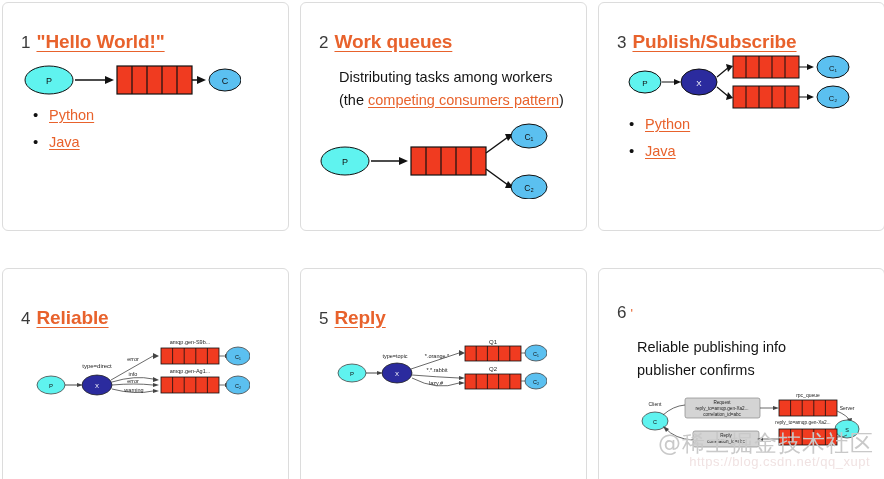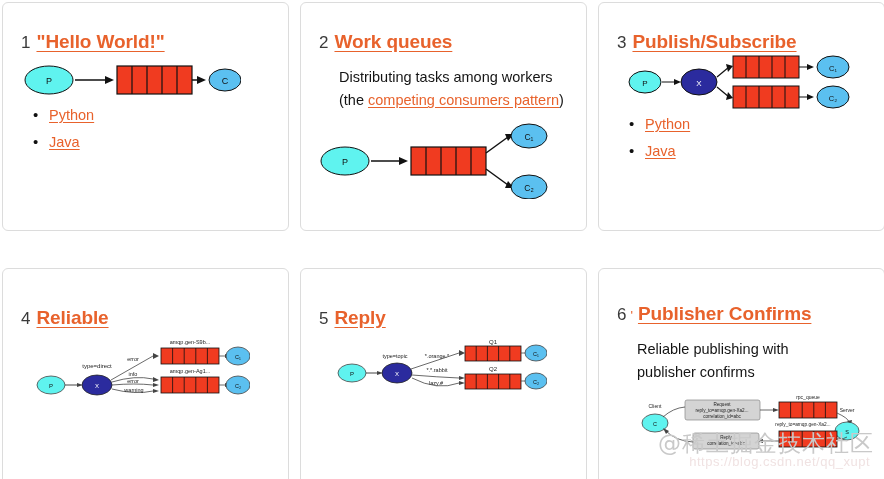--- a/index.html
+++ b/index.html
@@ -336,23 +336,22 @@
         </svg>
       </div>
     </div>
   </div>
 
   <div class="card">
     <div class="card-inner" style="padding-top:34px">
       <div class="title-row">
         <span class="tnum">6</span>
         <span class="tmark">'</span>
-        <a class="tlink" href="#">Publisher Confirms</a>
-      </div>
-      <div class="desc" style="max-width:200px">Reliable publishing with publisher confirms</div>
+      </div>
+      <div class="desc" style="max-width:200px">Reliable publishing info publisher confirms</div>
       <div class="diagram" style="margin-top:6px;margin-left:16px">
         <svg width="228" height="66" viewBox="0 0 228 66">
           <text x="22" y="17" font-size="5" text-anchor="middle" font-family="Liberation Sans, sans-serif" fill="#222">Client</text>
           <ellipse cx="22" cy="32" rx="13" ry="9" fill="#5ff3ef" stroke="#444" stroke-width="0.8"></ellipse>
           <text x="22" y="35" font-size="5.5" text-anchor="middle" font-family="Liberation Sans, sans-serif" fill="#111">C</text>
           <rect x="52" y="9" width="75" height="20" rx="2" fill="#d4d4d4" stroke="#888" stroke-width="0.7"></rect>
           <text x="89" y="15" font-size="4.6" text-anchor="middle" font-family="Liberation Sans, sans-serif" fill="#222">Request</text>
           <text x="89" y="21" font-size="4.6" text-anchor="middle" font-family="Liberation Sans, sans-serif" fill="#222">reply_to=amqp.gen-Xa2...</text>
           <text x="89" y="27" font-size="4.6" text-anchor="middle" font-family="Liberation Sans, sans-serif" fill="#222">correlation_id=abc</text>
           <path d="M30 26 Q40 17 52 16" stroke="#444" stroke-width="0.8" fill="none"></path>

